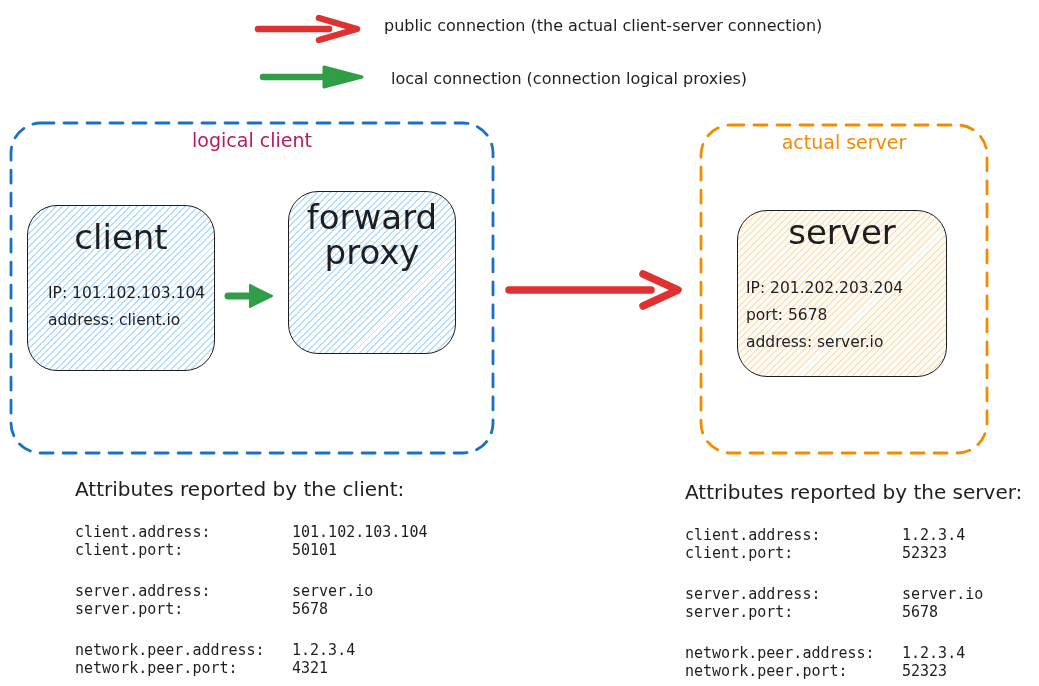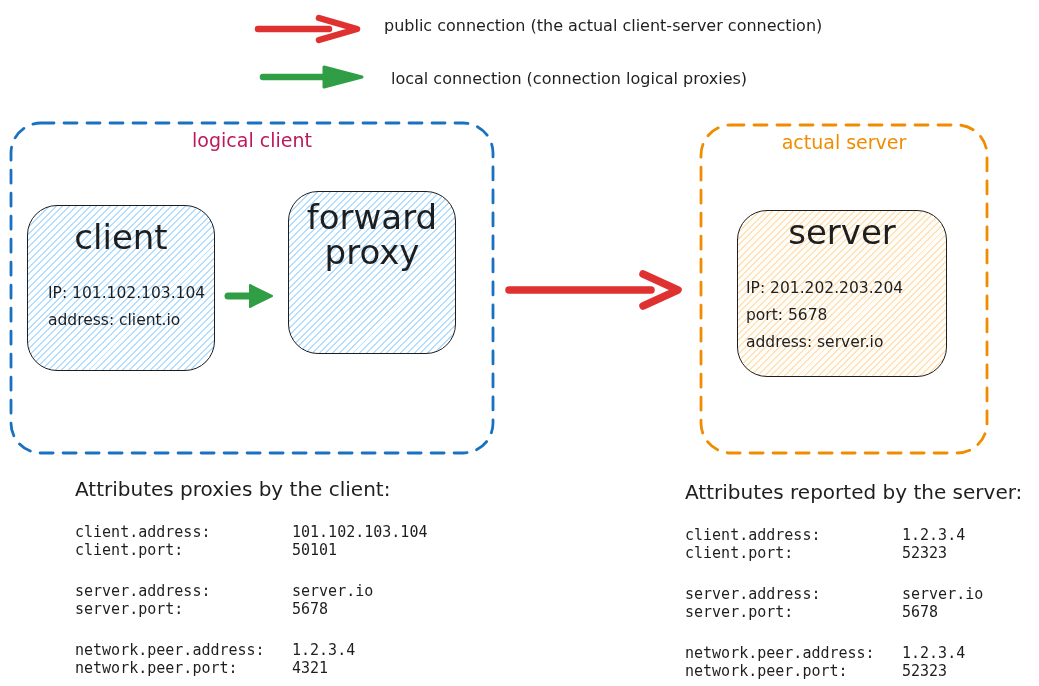--- a/index.html
+++ b/index.html
@@ -138,21 +138,21 @@
   <div class="node orange-fill" style="left:737px; top:210px; width:210px; height:167px;">
     <div class="node-title" style="top:4px;">server</div>
     <div class="node-details" style="left:8px; top:64px;">
       <div>IP: 201.202.203.204</div>
       <div>port: 5678</div>
       <div>address: server.io</div>
     </div>
   </div>
 
   <div class="abs" style="left:75px; top:477px; width:390px;">
-    <div class="report-title">Attributes proxies by the client:</div>
+    <div class="report-title">Attributes reported by the client:</div>
     <div class="attr-group first">
       <div class="attr-row">
         <span>client.address:</span>
         <span>101.102.103.104</span>
       </div>
       <div class="attr-row">
         <span>client.port:</span>
         <span>50101</span>
       </div>
     </div>

